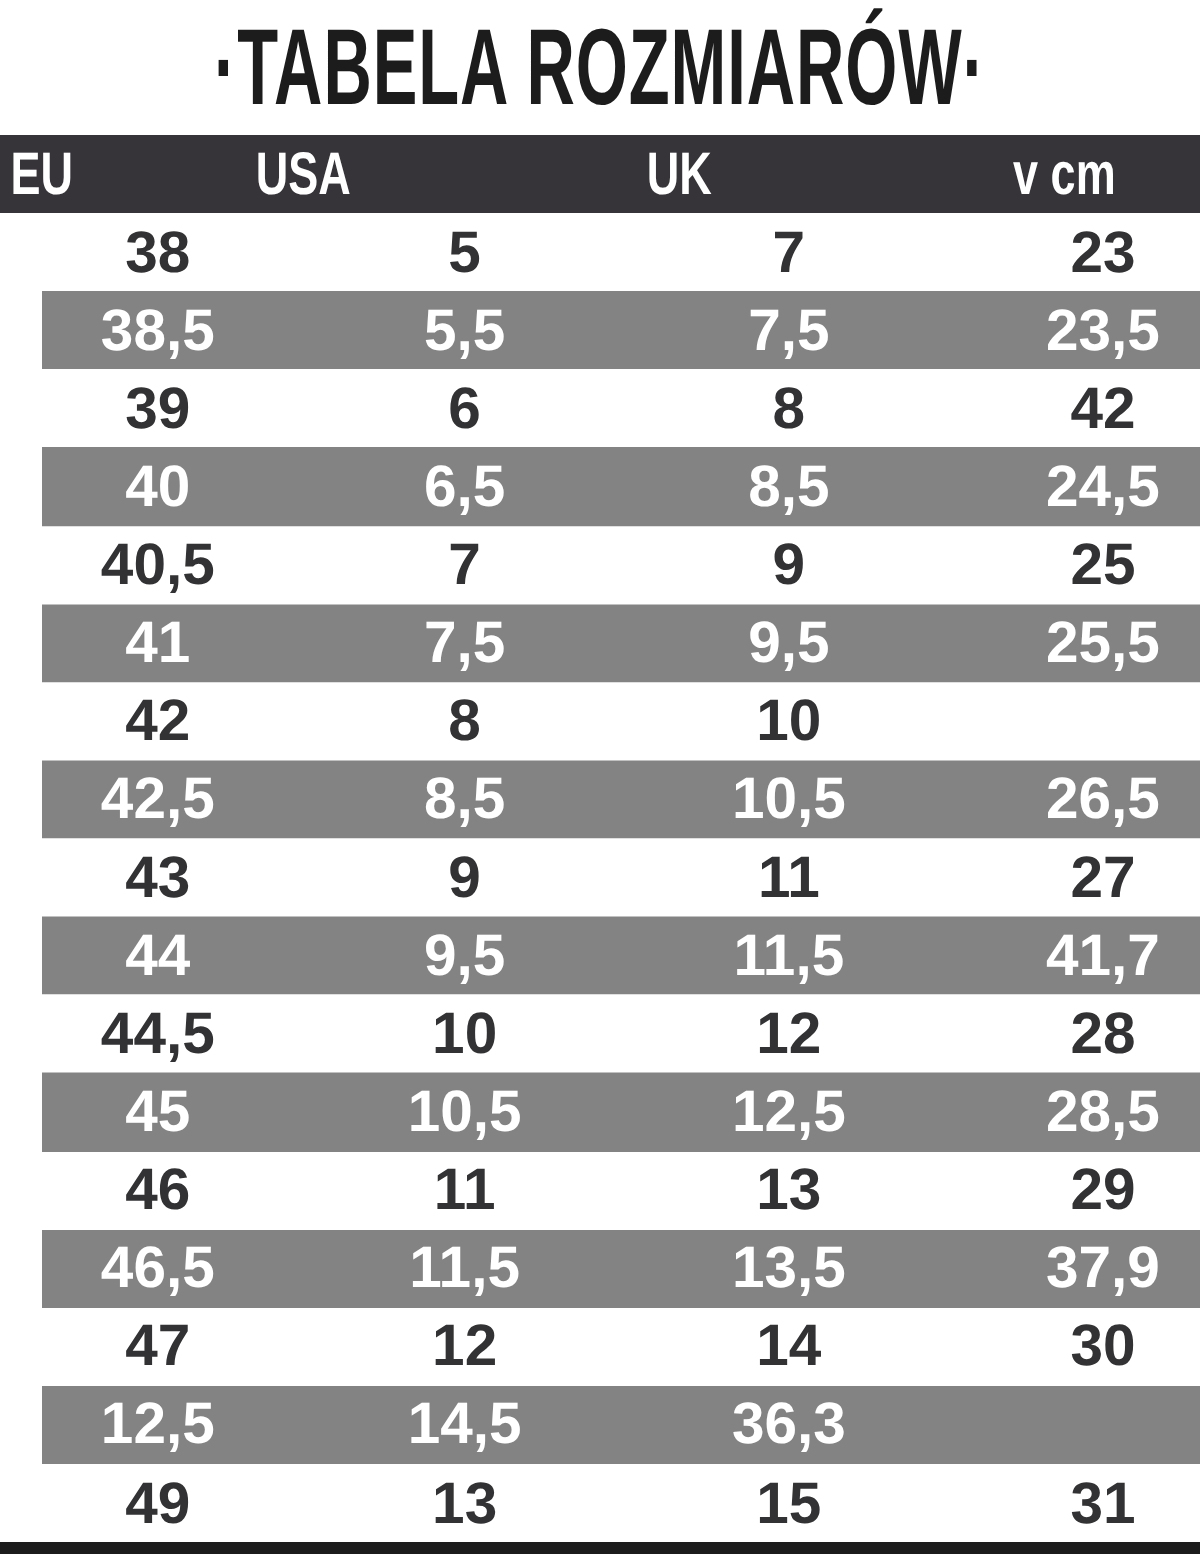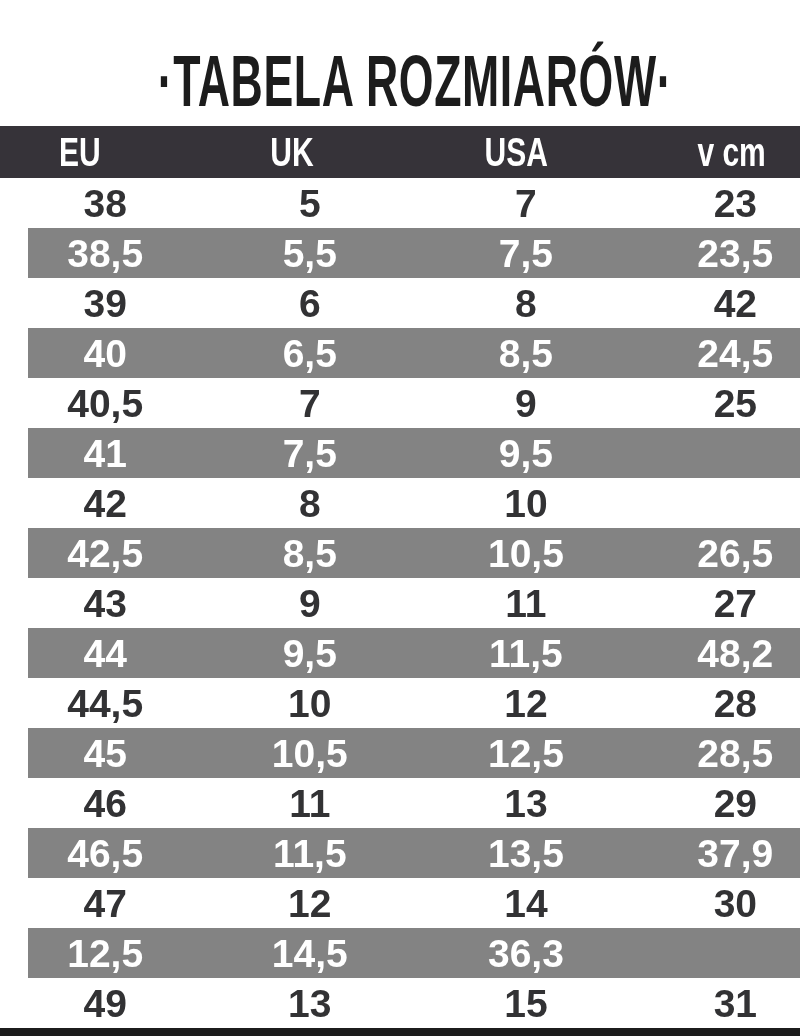--- a/index.html
+++ b/index.html
@@ -18,23 +18,22 @@
     height: 1036px;
     overflow: hidden;
     font-family: "Liberation Sans", sans-serif;
     display: flex;
     flex-direction: column;
   }
   .title-wrap {
     flex: 0 0 90px;
     display: flex;
     align-items: center;
-    justify-content: flex-start;
+    justify-content: center;
     background: var(--row-bg);
-    margin-top: 36px;
   }
   .title {
     display: inline-block;
     white-space: nowrap;
     font-size: 72px;
     font-weight: bold;
     letter-spacing: 1px;
     color: var(--title-color);
     transform: scaleX(0.62);
     transform-origin: center;
@@ -42,21 +41,21 @@
   .grid-row {
     display: grid;
     grid-template-columns: 20% 33% 23% 24%;
     align-items: center;
   }
   .thead {
     flex: 0 0 52px;
     background: var(--header-bg);
   }
   .thead .cell {
-    text-align: center;
+    text-align: left;
     line-height: 1;
   }
   .thead .cell .condensed {
     display: inline-block;
     font-size: 40px;
     font-weight: bold;
     color: var(--text-light);
     transform: scaleX(0.75);
     transform-origin: center;
     white-space: nowrap;
@@ -93,24 +92,24 @@
 
 <div class="title-wrap">
   <span class="title">·TABELA ROZMIARÓW·</span>
 </div>
 
 <div class="thead grid-row">
   <div class="cell">
     <span class="condensed">EU</span>
   </div>
   <div class="cell">
+    <span class="condensed">USA</span>
+  </div>
+  <div class="cell">
     <span class="condensed">UK</span>
-  </div>
-  <div class="cell">
-    <span class="condensed">USA</span>
   </div>
   <div class="cell">
     <span class="condensed">v cm</span>
   </div>
 </div>
 
 <div class="tbody">
     <div class="row grid-row">
       <div class="cell">38</div>
       <div class="cell">5</div>
@@ -138,20 +137,21 @@
     <div class="row grid-row">
       <div class="cell">40,5</div>
       <div class="cell">7</div>
       <div class="cell">9</div>
       <div class="cell">25</div>
     </div>
     <div class="row grid-row alt">
       <div class="cell">41</div>
       <div class="cell">7,5</div>
       <div class="cell">9,5</div>
+      <div class="cell">25,5</div>
     </div>
     <div class="row grid-row">
       <div class="cell">42</div>
       <div class="cell">8</div>
       <div class="cell">10</div>
     </div>
     <div class="row grid-row alt">
       <div class="cell">42,5</div>
       <div class="cell">8,5</div>
       <div class="cell">10,5</div>
@@ -160,21 +160,21 @@
     <div class="row grid-row">
       <div class="cell">43</div>
       <div class="cell">9</div>
       <div class="cell">11</div>
       <div class="cell">27</div>
     </div>
     <div class="row grid-row alt">
       <div class="cell">44</div>
       <div class="cell">9,5</div>
       <div class="cell">11,5</div>
-      <div class="cell">48,2</div>
+      <div class="cell">41,7</div>
     </div>
     <div class="row grid-row">
       <div class="cell">44,5</div>
       <div class="cell">10</div>
       <div class="cell">12</div>
       <div class="cell">28</div>
     </div>
     <div class="row grid-row alt">
       <div class="cell">45</div>
       <div class="cell">10,5</div>

